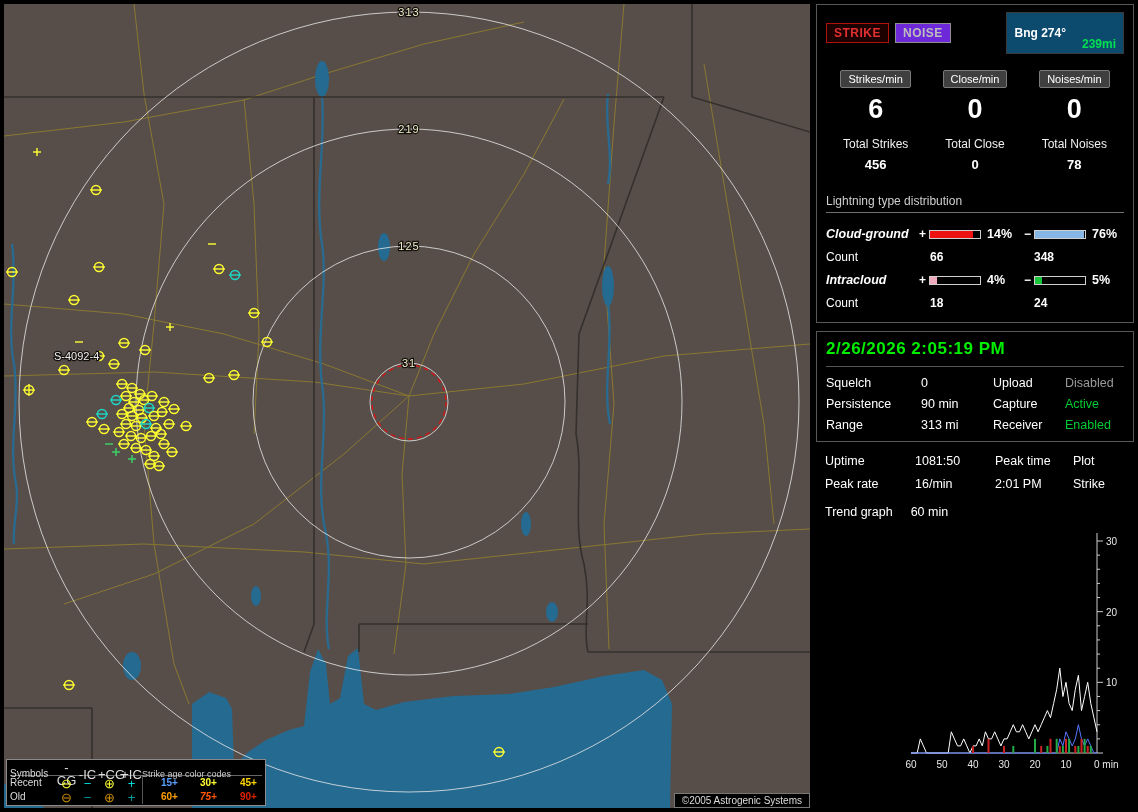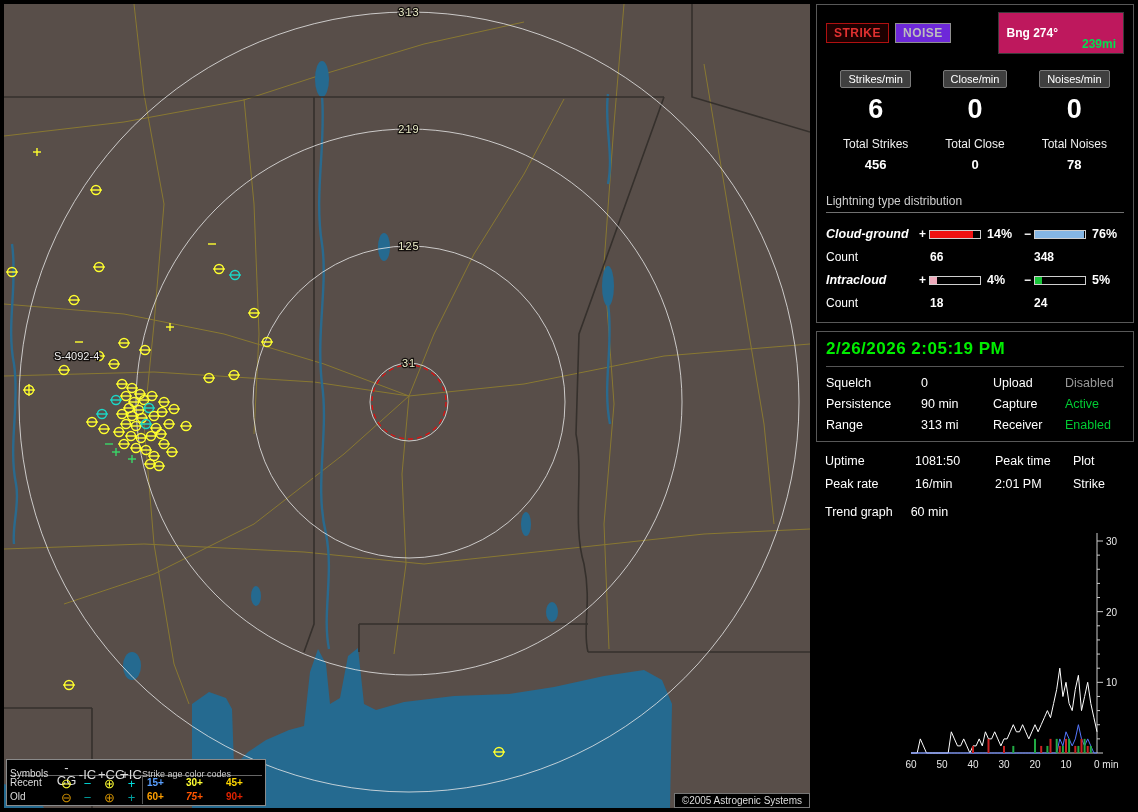--- a/index.html
+++ b/index.html
@@ -13,36 +13,36 @@
   .storm{letter-spacing:0;fill:#f0f0f0;}
   .axlabel{fill:#e8e8e8;font-size:10px;font-family:"Liberation Sans",sans-serif;}
 
   .legend{position:absolute;left:2px;bottom:2px;width:252px;background:#000;border:1px solid #8a8a8a;
     color:#ddd;font-size:10px;padding:1px 3px;}
   .lg-grid{display:grid;grid-template-columns:46px 21px 21px 23px 21px 40px 40px 40px;align-items:center;}
   .lg-head{border-bottom:1px solid #666;}
   .lg-age-head{grid-column:6/9;font-size:9px;color:#ccc;white-space:nowrap;}
   .lg-row{height:14px;line-height:14px;}
   .sym{font-size:13px;text-align:center;line-height:13px;}
-  .agecode{font-weight:700;text-align:left;padding-left:4px;border-left:0;}
+  .agecode{font-weight:700;text-align:left;padding-left:18px;border-left:0;}
   .agecol1{border-left:1px solid #555;}
 
   .copyright{position:absolute;right:0;bottom:0;background:#000;border:1px solid #777;color:#ddd;
     font-size:10px;padding:1px 7px;}
 
   
   .panel{position:absolute;left:816px;top:4px;width:318px;height:804px;color:#fff;font-size:12px;}
   .pbox{border:1px solid #585858;background:#000;padding:7px 9px;margin-bottom:8px;}
 
   .top-bar{display:flex;align-items:center;}
   .btn-strike{font-family:"Liberation Sans",sans-serif;border:1px solid #b01010;color:#e03030;
     background:#1d0000;font-weight:700;font-size:12px;padding:2px 7px;letter-spacing:.5px;cursor:pointer;}
   .btn-noise{font-family:"Liberation Sans",sans-serif;border:1px solid #8f8f8f;color:#bdbdbd;
     background:#6d28d9;font-weight:700;font-size:12px;padding:2px 7px;margin-left:6px;letter-spacing:.5px;cursor:pointer;}
-  .bearing{margin-left:auto;background:#be185d;border:1px solid #3a3a3a;padding:2px 7px;display:flex;gap:24px;align-items:center;}
+  .bearing{margin-left:auto;background:#0c4a6e;border:1px solid #3a3a3a;padding:2px 7px;display:flex;gap:16px;align-items:center;}
   .bearing .bng{color:#fff;font-weight:700;}
   .bearing .dist{color:#00e050;font-weight:700;}
 
   .counters{display:grid;grid-template-columns:repeat(3,1fr);margin-top:16px;text-align:center;}
   .counter-btn{font-family:"Liberation Sans",sans-serif;background:#3f3f3f;border:1px solid #7a7a7a;
     border-radius:2px;color:#fff;font-size:11px;padding:2px 7px;cursor:pointer;}
   .counter-value{font-size:27px;font-weight:700;margin:6px 0 12px;}
   .total-label{font-size:12px;color:#f0f0f0;}
   .total-value{font-size:13px;font-weight:700;margin-top:6px;}
 

